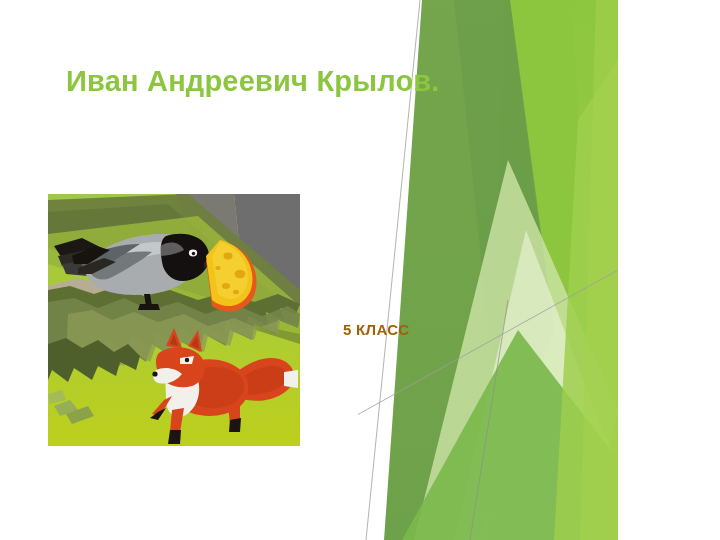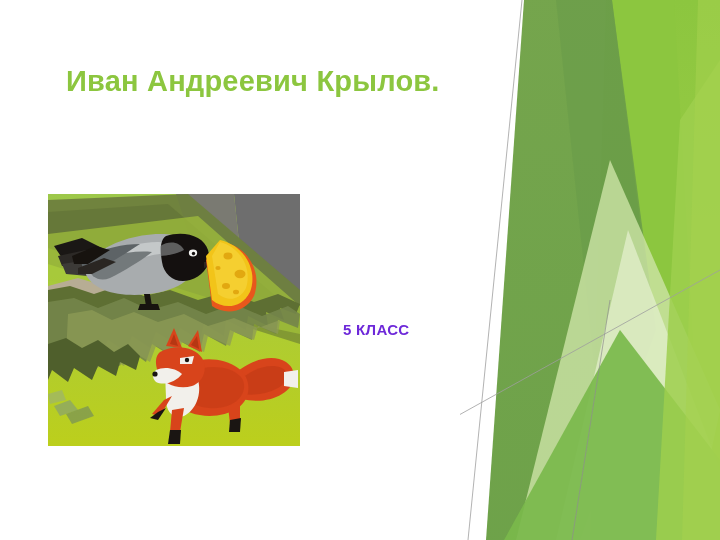--- a/index.html
+++ b/index.html
@@ -8,24 +8,25 @@
     background: #ffffff;
   }
   body {
     width: 720px;
     height: 540px;
     overflow: hidden;
     font-family: "Liberation Sans", "DejaVu Sans", sans-serif;
   }
   .slide {
     position: relative;
-    width: 720px;
+    width: 592px;
     height: 540px;
     background: #ffffff;
     overflow: hidden;
+    padding-left: 26px;
   }
 
   
   .facet-decor {
     position: absolute;
     top: 0;
     right: 0;
     width: 260px;
     height: 540px;
     pointer-events: none;
@@ -52,21 +53,21 @@
   .subtitle-block {
     position: absolute;
     left: 343px;
     top: 320px;
     width: 200px;
   }
   .subtitle-text {
     font-size: 15px;
     line-height: 20px;
     font-weight: bold;
-    color: #6d28d9;
+    color: #a16207;
     letter-spacing: 0.3px;
   }
 
   
   .picture {
     position: absolute;
     left: 48px;
     top: 194px;
     width: 252px;
     height: 252px;

